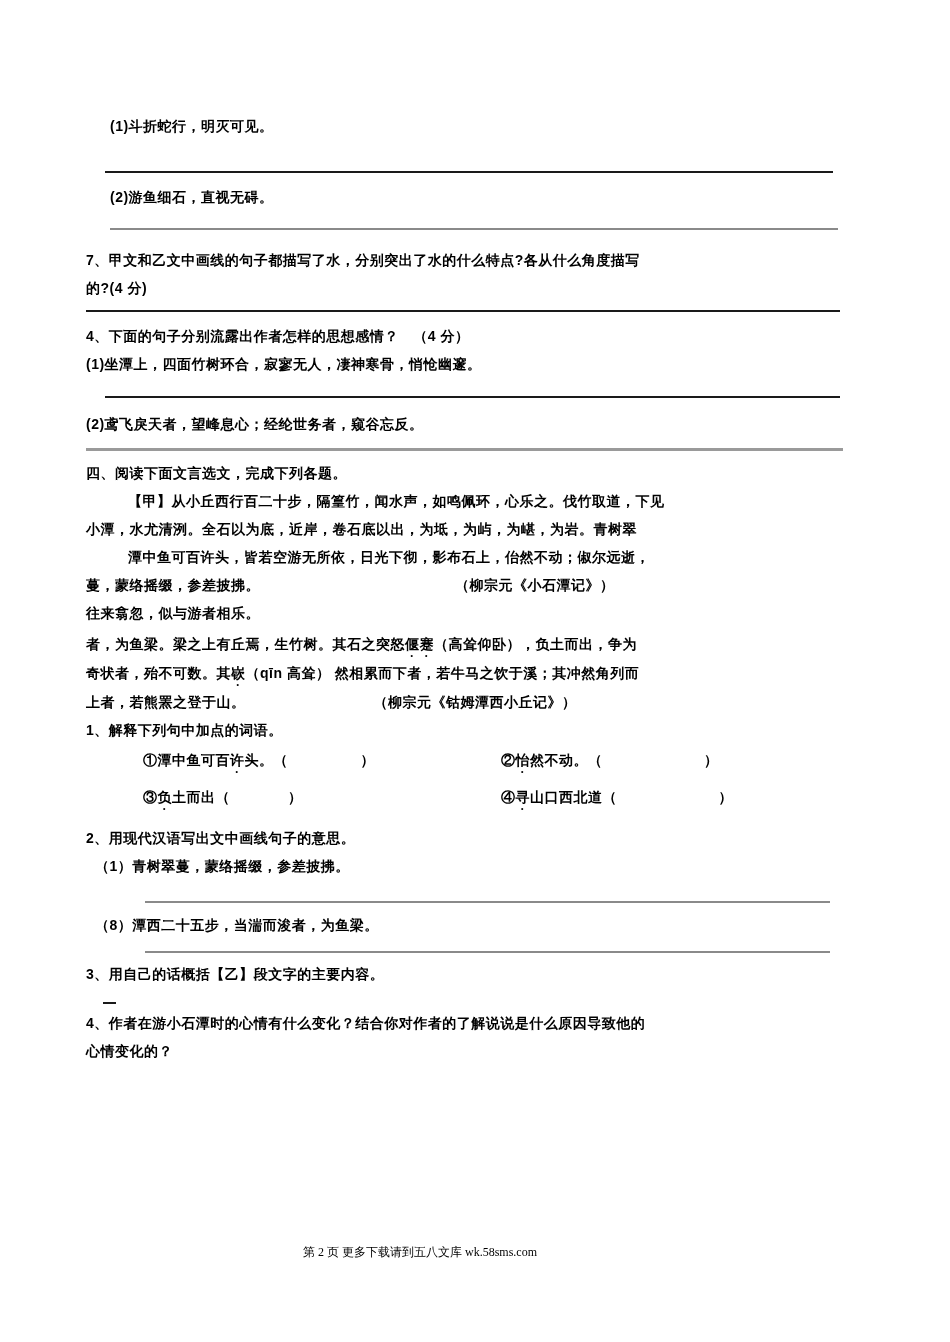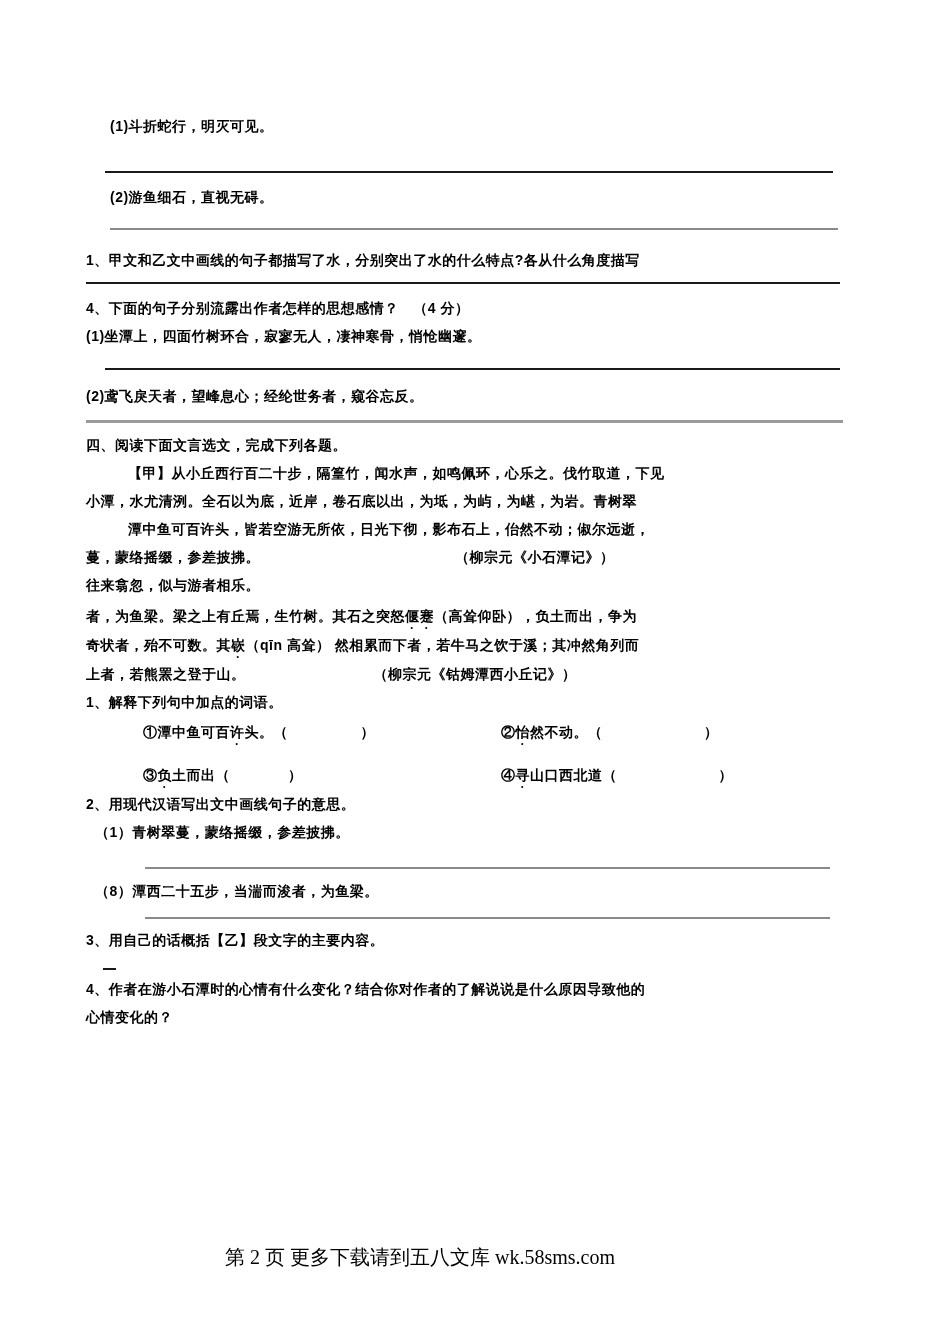--- a/index.html
+++ b/index.html
@@ -46,59 +46,60 @@
     text-emphasis: filled dot;
     text-emphasis-position: under right;
   }
   
   .src-jia { margin-left: 195px; }
   .src-yi  { margin-left: 128px; }
   
   .q1-grid {
     display: grid;
     grid-template-columns: 358px auto;
-    row-gap: 14px;
+    row-gap: 8px;
     padding-left: 57px;
     margin-top: 2px;
   }
   
   .mt10 { margin-top: 10px; }
   .mt16 { margin-top: 16px; }
   .mt12 { margin-top: 12px; }
   .mt8  { margin-top: 8px; }
   .mt7  { margin-top: 7px; }
   .mt5  { margin-top: 5px; }
   .mt3  { margin-top: 3px; }
-  .mt0  { margin-top: 0; }
+  .mt0  { margin-top: 12px; }
   .footer {
     position: absolute;
     top: 1244px;
     left: 0;
     width: 840px;
     text-align: center;
     font-family: "Liberation Serif", serif;
-    font-size: 20px;
+    font-size: 12px;
     font-weight: 400;
     color: #000000;
   }
 </style>
 </head>
 <body>
 
 <div class="page">
   <div class="content">
 
     <div class="line ind24">(1)斗折蛇行，明灭可见。</div>
     <div class="rule hr1"></div>
 
     <div class="line ind24 mt10">(2)游鱼细石，直视无碍。</div>
     <div class="rule gray hr2"></div>
 
     <div class="mt16">
-      <div class="line">1、甲文和乙文中画线的句子都描写了水，分别突出了水的什么特点?各从什么角度描写</div>
+      <div class="line">7、甲文和乙文中画线的句子都描写了水，分别突出了水的什么特点?各从什么角度描写</div>
+      <div class="line">的?(4 分)</div>
     </div>
     <div class="rule hr3"></div>
 
     <div class="line mt10">4、下面的句子分别流露出作者怎样的思想感情？　（4 分）</div>
     <div class="line">(1)坐潭上，四面竹树环合，寂寥无人，凄神寒骨，悄怆幽邃。</div>
     <div class="rule hr4"></div>
 
     <div class="line mt12">(2)鸢飞戾天者，望峰息心；经纶世务者，窥谷忘反。</div>
     <div class="rule thick gray hr5"></div>
 

